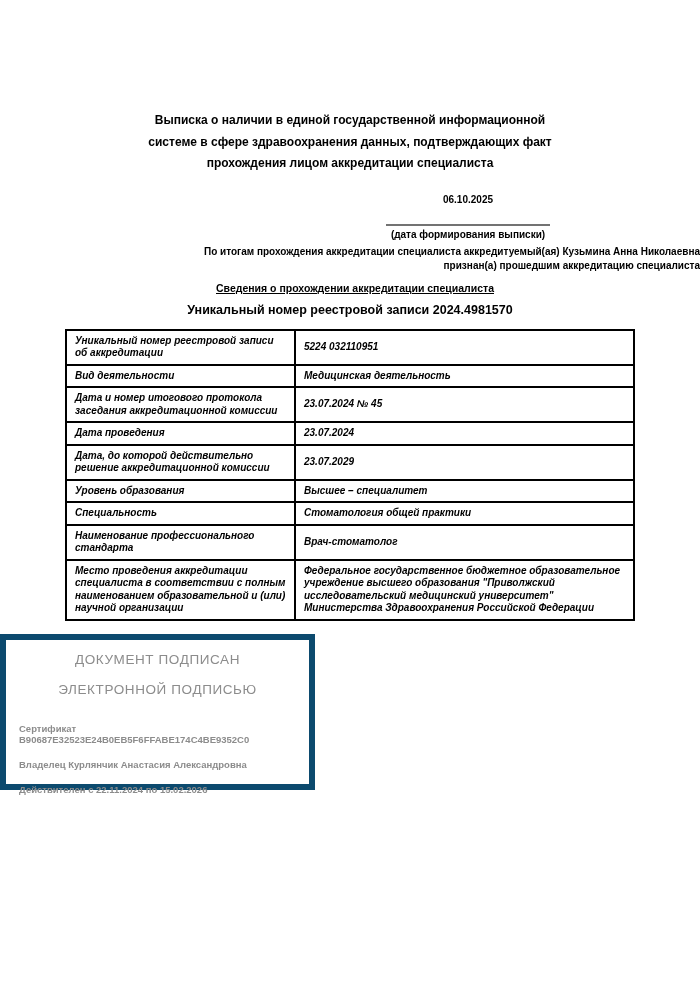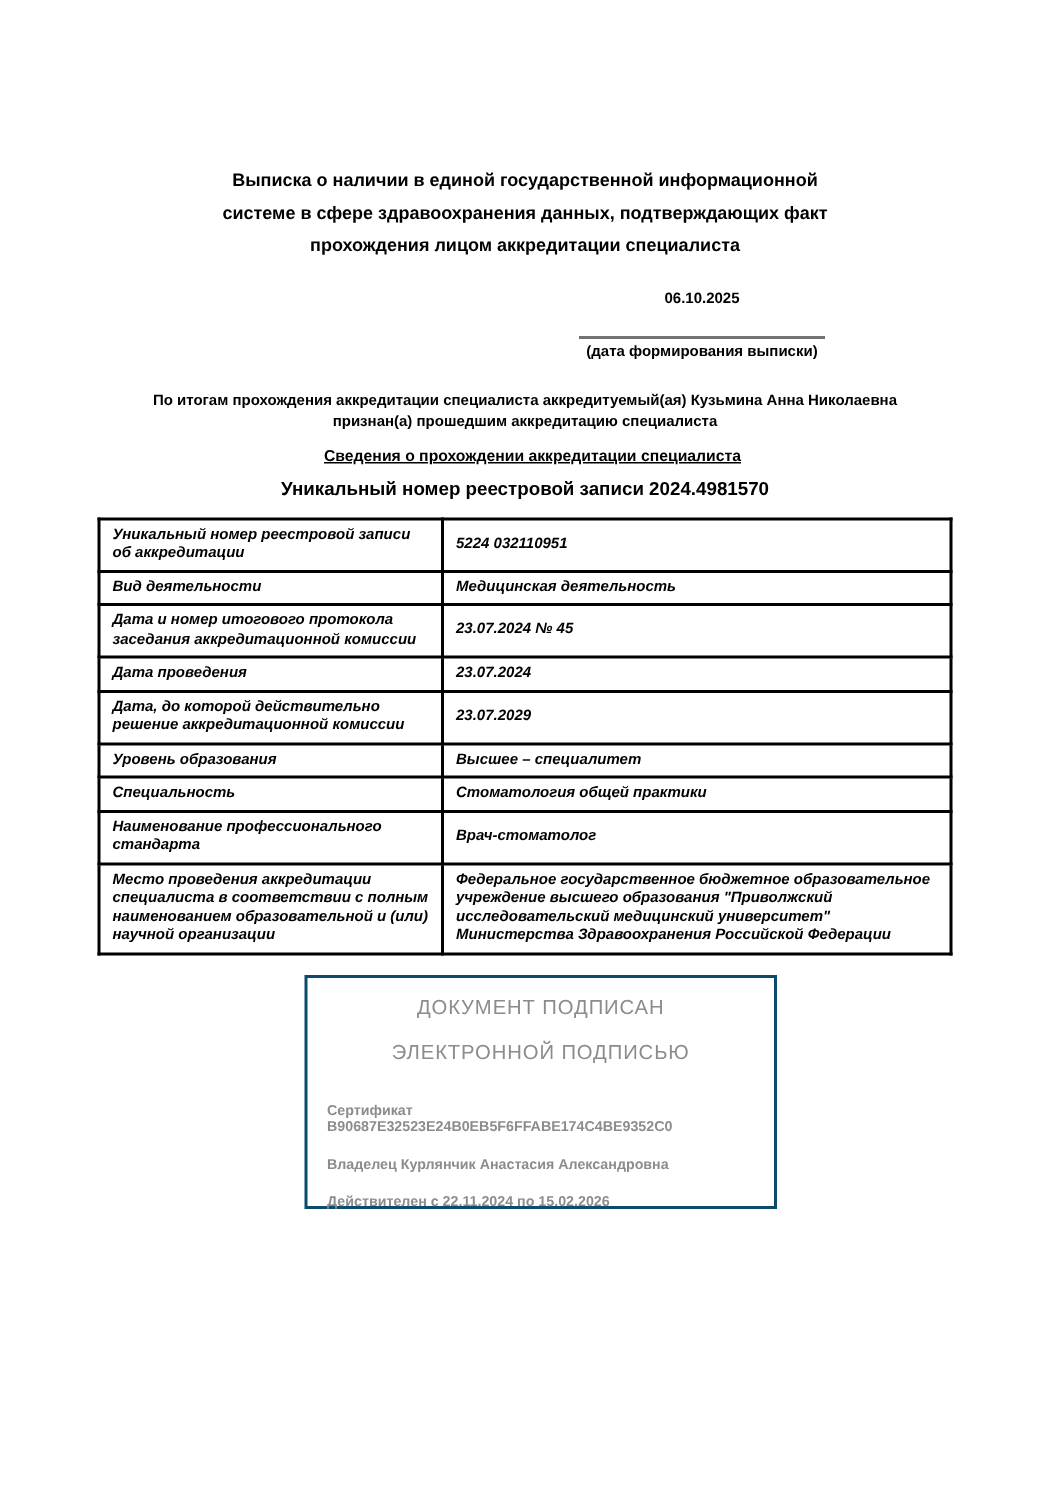--- a/index.html
+++ b/index.html
@@ -25,22 +25,22 @@
     width: 164px;
     margin: 19px 150px 0 auto;
     text-align: center;
     font-weight: bold;
     font-size: 10px;
   }
   .date-value { padding-bottom: 19px; border-bottom: 2px solid #737373; }
   .date-caption { padding-top: 3px; }
 
   .intro {
-    margin-top: 21px;
-    text-align: center;
+    margin-top: 5px;
+    text-align: right;
     font-weight: bold;
     font-size: 10px;
     line-height: 14px;
   }
 
   .section-heading {
     margin-top: 9px;
     text-align: center;
     font-weight: bold;
     font-size: 10.5px;
@@ -69,23 +69,22 @@
     font-weight: bold;
     line-height: 12.5px;
     vertical-align: middle;
     word-wrap: break-word;
   }
   .info-table td.label-cell { width: 229px; }
 
   .sig-box {
     width: 315px;
     height: 156px;
-    margin-left: 203px;
     margin-top: 13px;
-    border: 2px solid #0c4a6e;
+    border: 6px solid #0c4a6e;
     padding: 12px 13px 10px 13px;
     color: #8c8c8c;
   }
   .sig-title {
     text-align: center;
     font-size: 13.5px;
     letter-spacing: 0.6px;
     line-height: 16px;
   }
   .sig-title + .sig-title { margin-top: 14px; }

